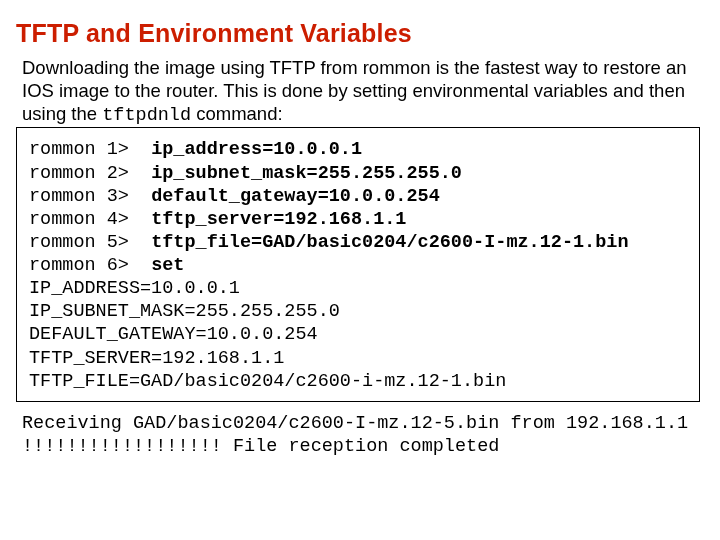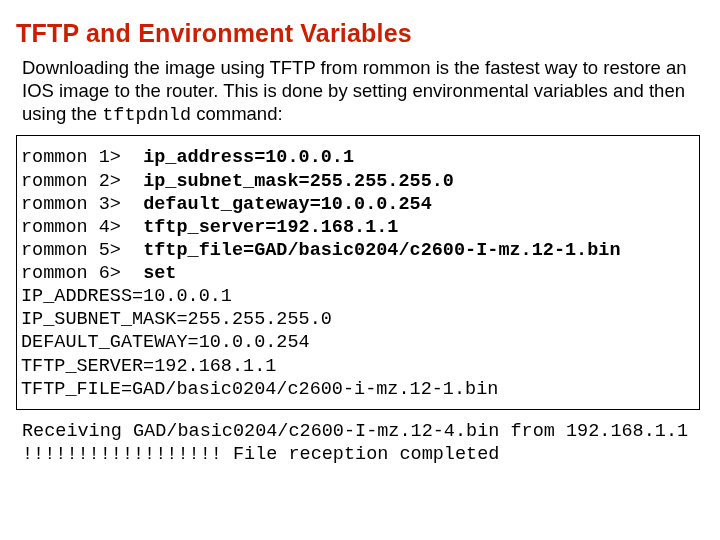--- a/index.html
+++ b/index.html
@@ -20,29 +20,29 @@
   h1.title {
     color: #cc1e00;
     font-size: 25px;
     font-weight: bold;
     margin: 9px 0 8px 2px;
     letter-spacing: 0.2px;
   }
   p.intro {
     font-size: 18.5px;
     line-height: 1.25;
-    margin: 0 0 8px 8px;
+    margin: 0 0 0 8px;
   }
   p.intro code {
     font-family: "Courier New", Courier, monospace;
     font-size: 18.5px;
   }
   .term-box {
     border: 1px solid #000;
-    padding: 10px 12px 8px 4px;
+    padding: 10px 12px 8px 12px;
     margin: 0 2px 10px 2px;
     font-family: "Courier New", Courier, monospace;
     font-size: 18.5px;
     line-height: 1.25;
     white-space: pre;
   }
   .term-box .cmd {
     font-weight: bold;
   }
   .footer {
@@ -61,15 +61,15 @@
   <h1 class="title">TFTP and Environment Variables</h1>
 
   <p class="intro"><span>Downloading the image using TFTP from rommon is the fastest way to restore an IOS image to the router. This is done by setting environmental variables and then using the </span><code>tftpdnld</code><span> command:</span></p>
 
   <div class="term-box"><div><span>rommon 1&gt;  </span><span class="cmd">ip_address=10.0.0.1</span></div><div><span>rommon 2&gt;  </span><span class="cmd">ip_subnet_mask=255.255.255.0</span></div><div><span>rommon 3&gt;  </span><span class="cmd">default_gateway=10.0.0.254</span></div><div><span>rommon 4&gt;  </span><span class="cmd">tftp_server=192.168.1.1</span></div><div><span>rommon 5&gt;  </span><span class="cmd">tftp_file=GAD/basic0204/c2600-I-mz.12-1.bin</span></div><div><span>rommon 6&gt;  </span><span class="cmd">set</span></div><div>IP_ADDRESS=10.0.0.1
 IP_SUBNET_MASK=255.255.255.0
 DEFAULT_GATEWAY=10.0.0.254
 TFTP_SERVER=192.168.1.1
 TFTP_FILE=GAD/basic0204/c2600-i-mz.12-1.bin</div></div>
 
-  <div class="footer">Receiving GAD/basic0204/c2600-I-mz.12-4.bin from 192.168.1.1 !!!!!!!!!!!!!!!!!! File reception completed</div>
+  <div class="footer">Receiving GAD/basic0204/c2600-I-mz.12-5.bin from 192.168.1.1 !!!!!!!!!!!!!!!!!! File reception completed</div>
 
 </div>
 
 </body></html>

